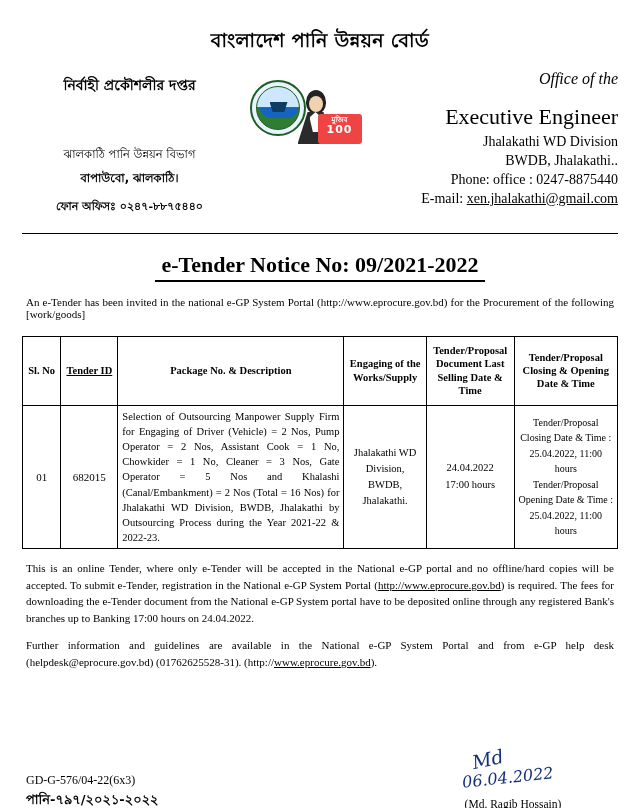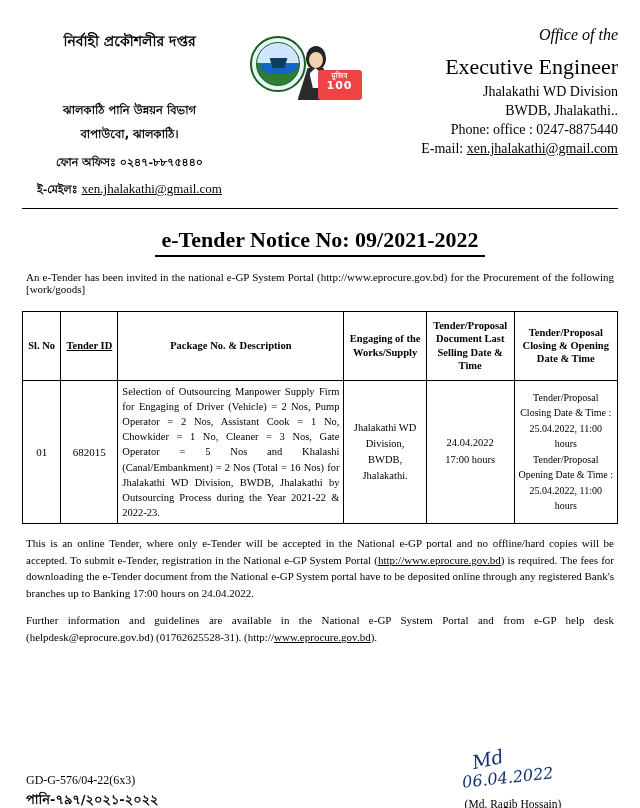--- a/index.html
+++ b/index.html
@@ -47,21 +47,21 @@
     font-family: "DejaVu Sans", sans-serif;
     padding-top: 6px;
   }
   .hl-1 {
     font-size: 14px;
     font-weight: bold;
     margin-bottom: 7px;
   }
   .hl-2 {
     font-size: 11.5px;
-    font-weight: bold;
+    font-weight: normal;
     margin-bottom: 5px;
     margin-top: 48px;
   }
   .hl-3 {
     font-size: 11.5px;
     font-weight: bold;
     margin-bottom: 9px;
   }
   .hl-4 {
     font-size: 11px;
@@ -188,21 +188,21 @@
 
   .header-right {
     width: 250px;
     text-align: right;
     padding-top: 2px;
   }
   .hr-1 {
     font-size: 16px;
     font-style: italic;
     font-family: "Liberation Serif", serif;
-    margin-bottom: 10px;
+    margin-bottom: 16px;
   }
   .hr-2 {
     font-size: 22px;
     font-family: "Liberation Serif", serif;
     margin-bottom: 3px;
   }
   .hr-3, .hr-4, .hr-5, .hr-6 {
     font-size: 14px;
     line-height: 1.35;
   }
@@ -363,32 +363,29 @@
     font-size: 12px;
   }
   .footer-spacer { height: 60px; }
 </style>
 </head>
 <body>
 
 <div class="page">
   <div class="inner">
 
+    <div class="bangla-title">বাংলাদেশ পানি উন্নয়ন বোর্ড</div>
 
     <div class="header-row">
 
       <div class="header-left">
         <div class="hl-1">নির্বাহী প্রকৌশলীর দপ্তর</div>
         <div class="hl-2">ঝালকাঠি পানি উন্নয়ন বিভাগ</div>
         <div class="hl-3">বাপাউবো, ঝালকাঠি।</div>
         <div class="hl-4">ফোন অফিসঃ ০২৪৭-৮৮৭৫৪৪০</div>
-        <div class="hl-5">
-          <span>ই-মেইলঃ</span>
-          <span class="mail">xen.jhalakathi@gmail.com</span>
-        </div>
       </div>
 
       <div class="header-mid">
         <div class="logo-seal">
           <div class="inner-circ"></div>
           <div class="wave"></div>
           <div class="boat"></div>
         </div>
         <div class="portrait">
           <div class="head"></div>

